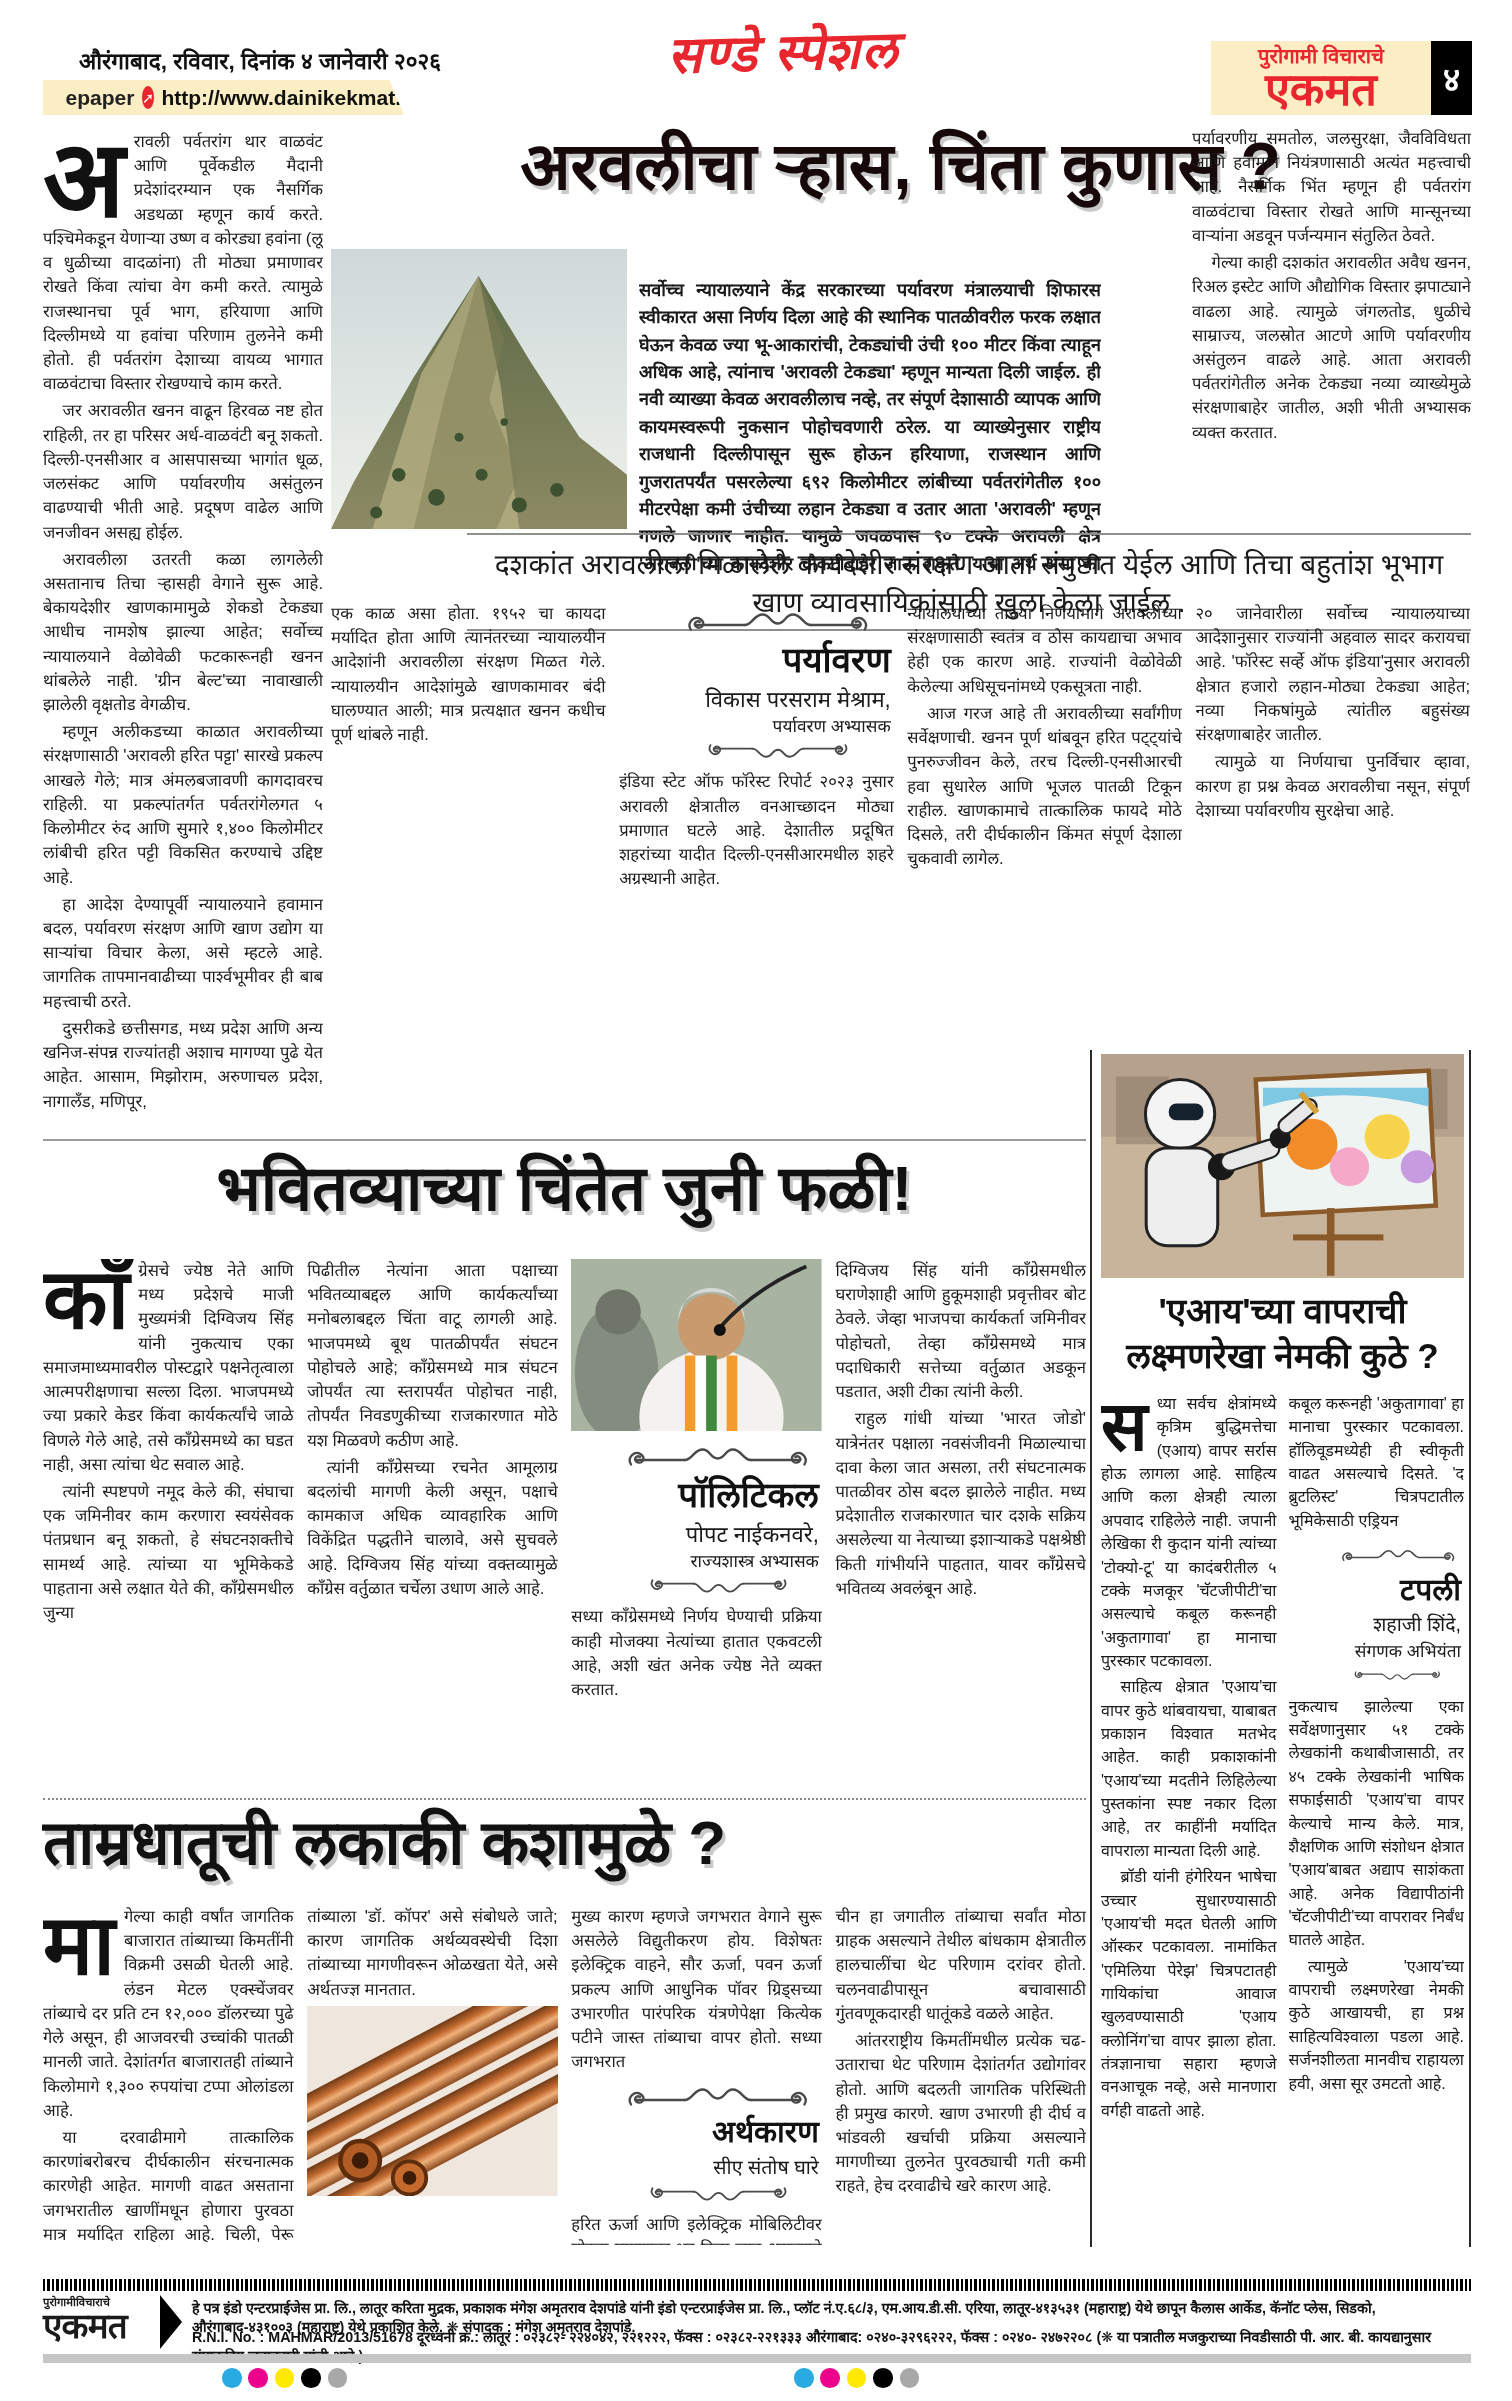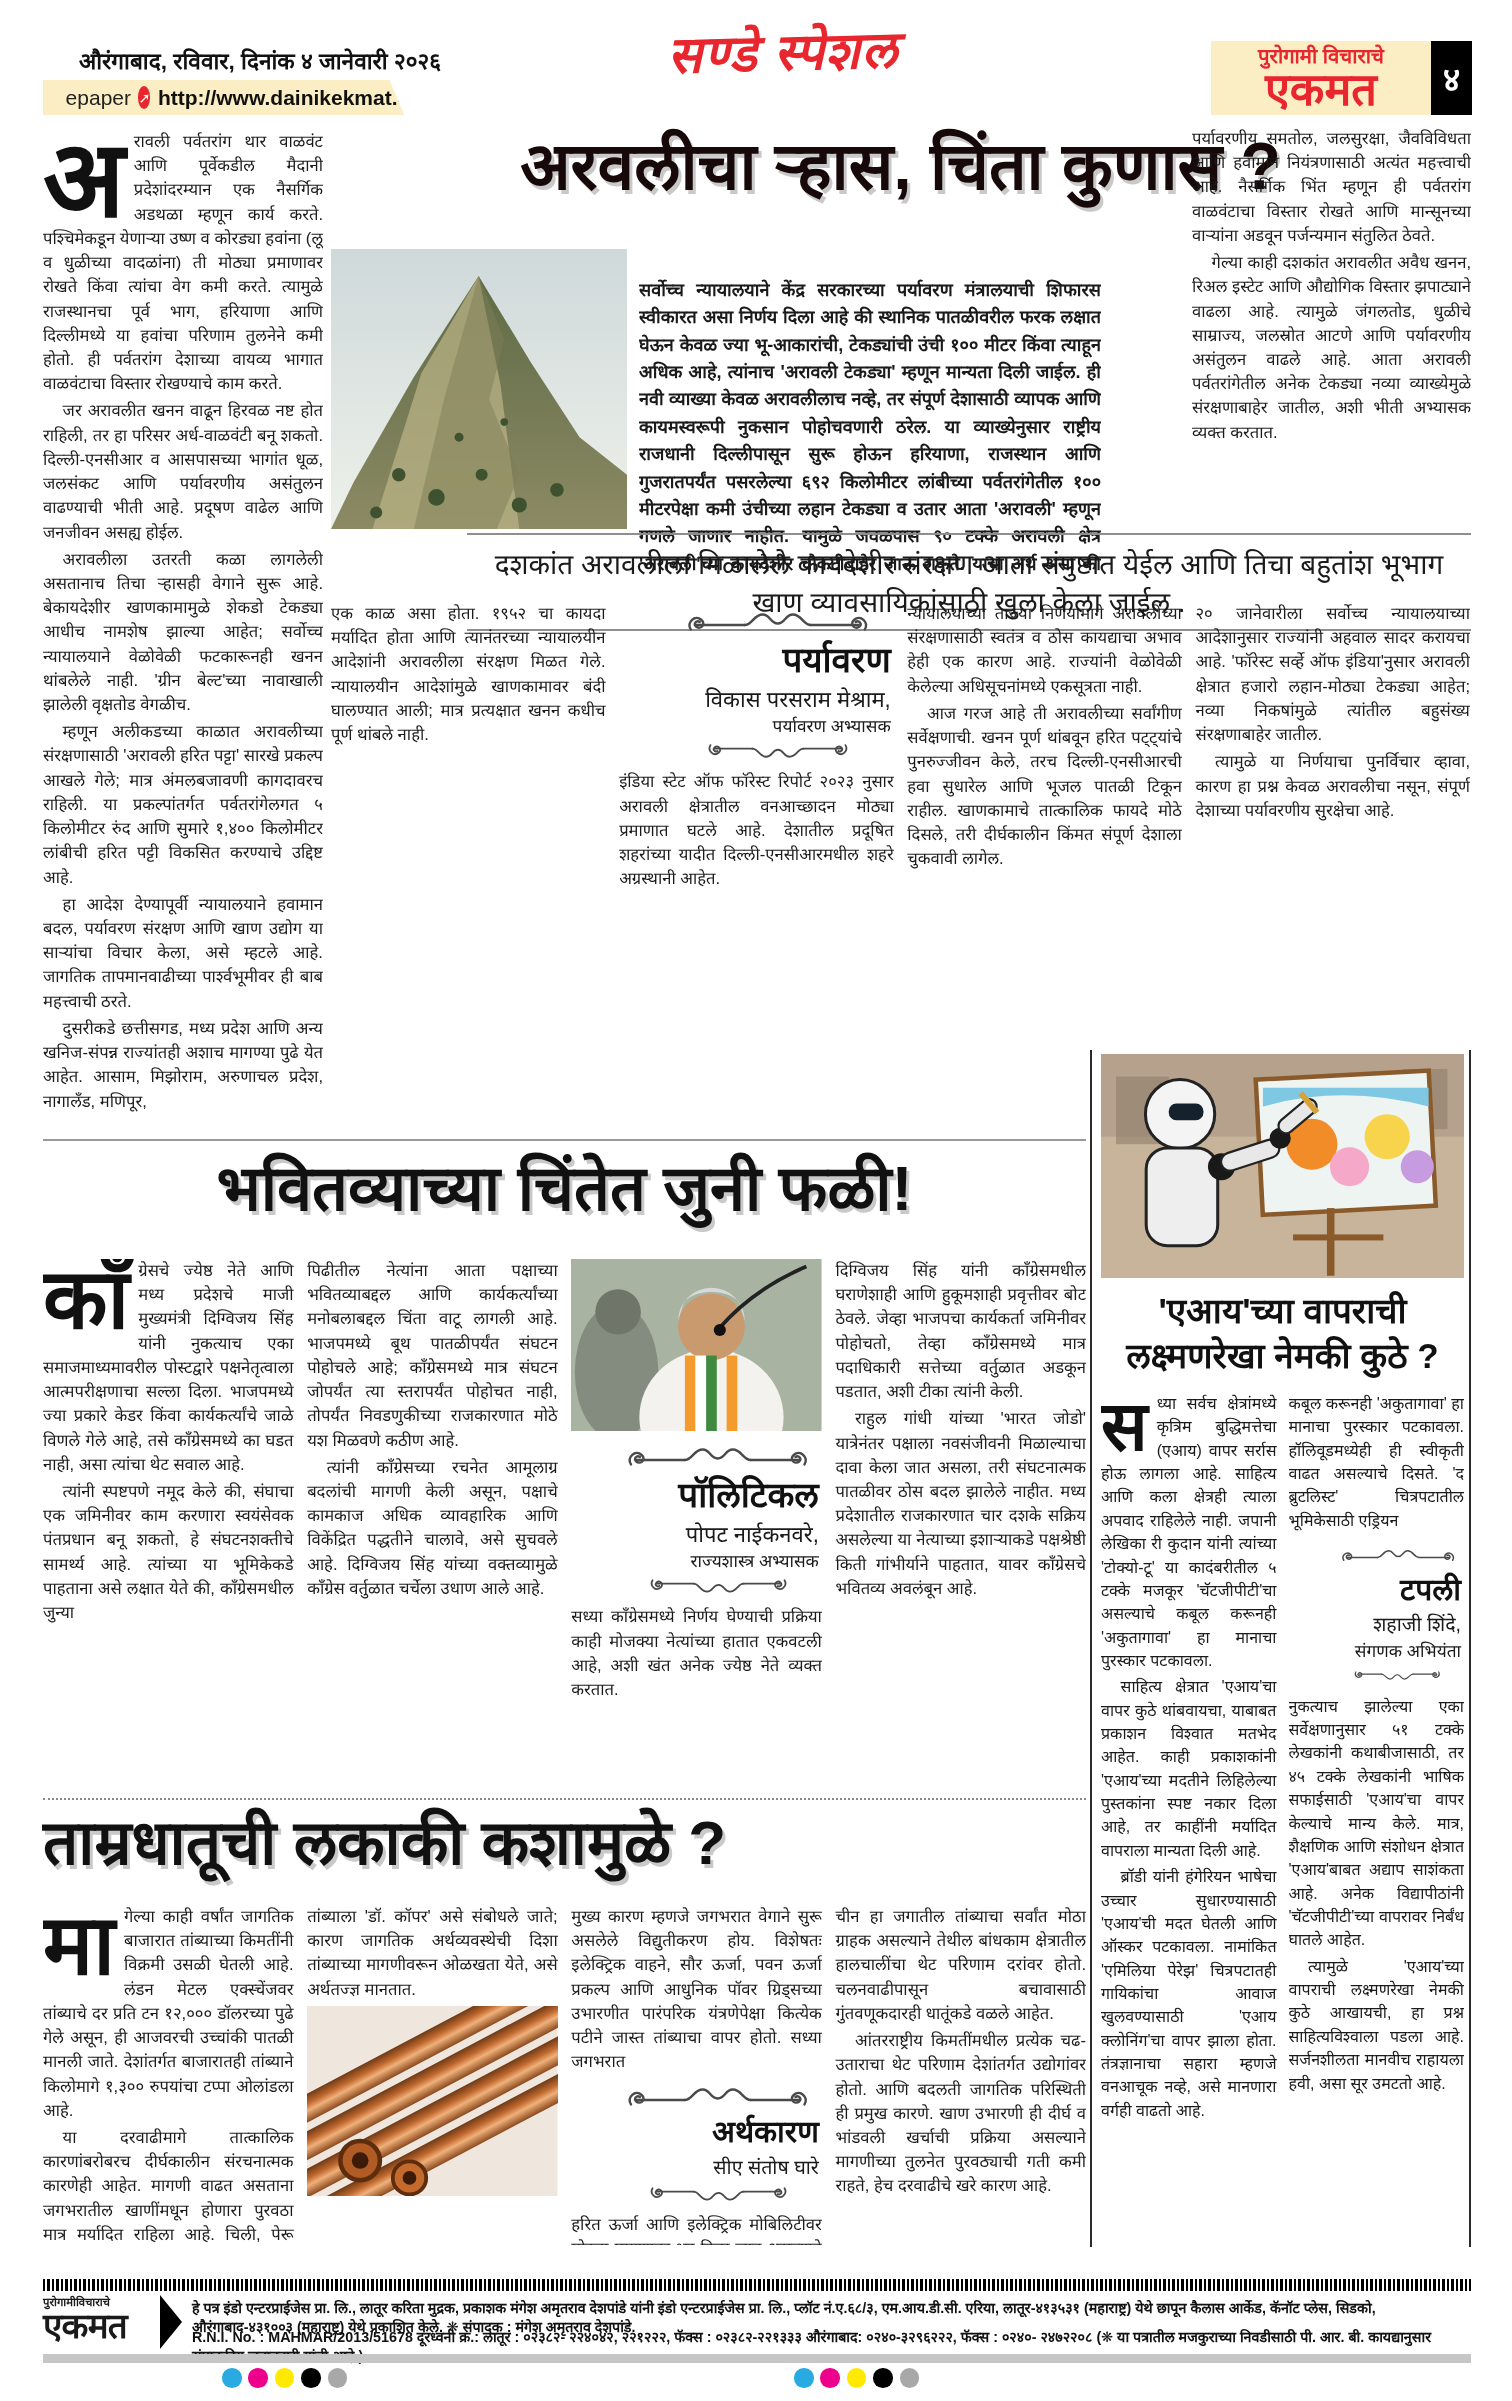--- a/index.html
+++ b/index.html
@@ -3,21 +3,21 @@
 <meta charset="utf-8">
 <style>
   html,body{margin:0;padding:0;background:#e8e8e8;}
   .page{position:relative;width:1512px;height:2401px;background:#ffffff;overflow:hidden;
         font-family:"Liberation Sans","DejaVu Sans",sans-serif;color:#1a1a1a;}
   .abs{position:absolute;}
   
   .dateline{left:43px;top:45px;font-size:22.6px;font-weight:700;color:#111;margin-left:36px;}
   .epaper-band{left:43px;top:80px;width:361px;height:35px;background:#fbeec4;
       clip-path:polygon(0 0,96% 0,100% 100%,0 100%);display:flex;align-items:center;gap:7.5px;padding-left:22.6px;box-sizing:border-box;}
-  .epaper-label{font-size:21px;font-weight:400;color:#222;}
+  .epaper-label{font-size:21px;font-weight:700;color:#222;}
   .epaper-ico{width:22.6px;height:22.6px;border-radius:50%;background:#e8262d;color:#fff;display:flex;
       align-items:center;justify-content:center;font-size:14.3px;font-weight:700;}
   .epaper-url{font-size:21px;font-weight:600;color:#111;}
   .special-script{left:557px;top:15px;width:452px;text-align:center;font-size:51px;font-weight:800;
       color:#e8262d;font-style:italic;transform:rotate(-1.5deg);letter-spacing:1.5px;}
   .brand-box{left:1211px;top:41px;width:220px;height:74px;background:#fbeec4;text-align:center;padding-top:4.5px;box-sizing:border-box;}
   .brand-tagline{font-size:20.3px;font-weight:700;color:#e8262d;line-height:1.05;}
   .brand-name{font-size:45px;font-weight:800;color:#e8262d;line-height:1.0;}
   .pageno-box{left:1431px;top:41px;width:41px;height:74px;background:#000;color:#fff;display:flex;
       align-items:center;justify-content:center;font-size:33px;font-weight:700;}

